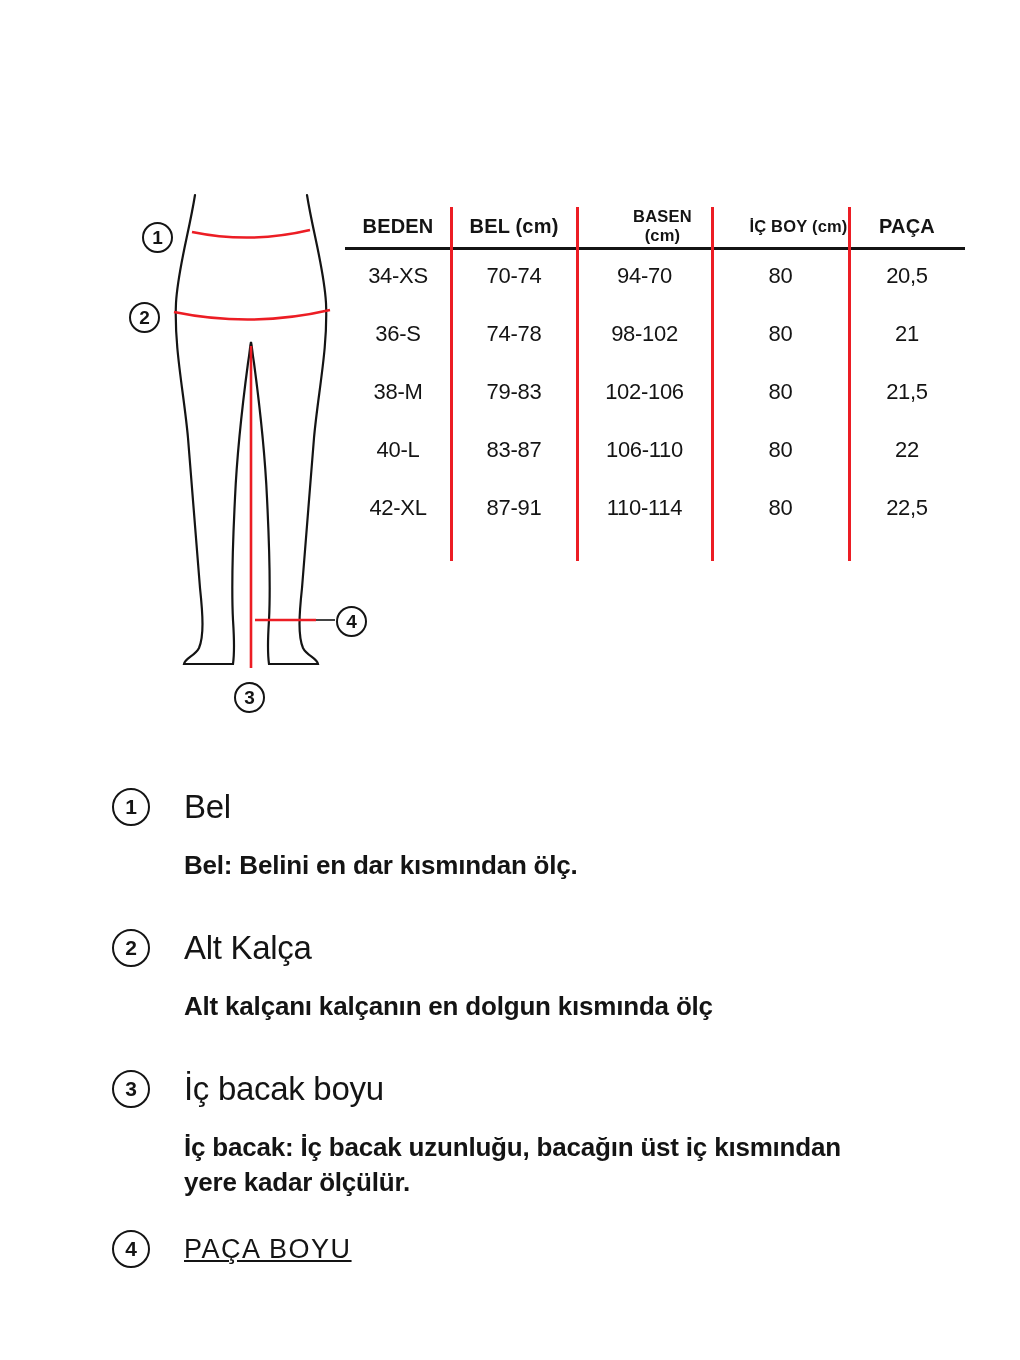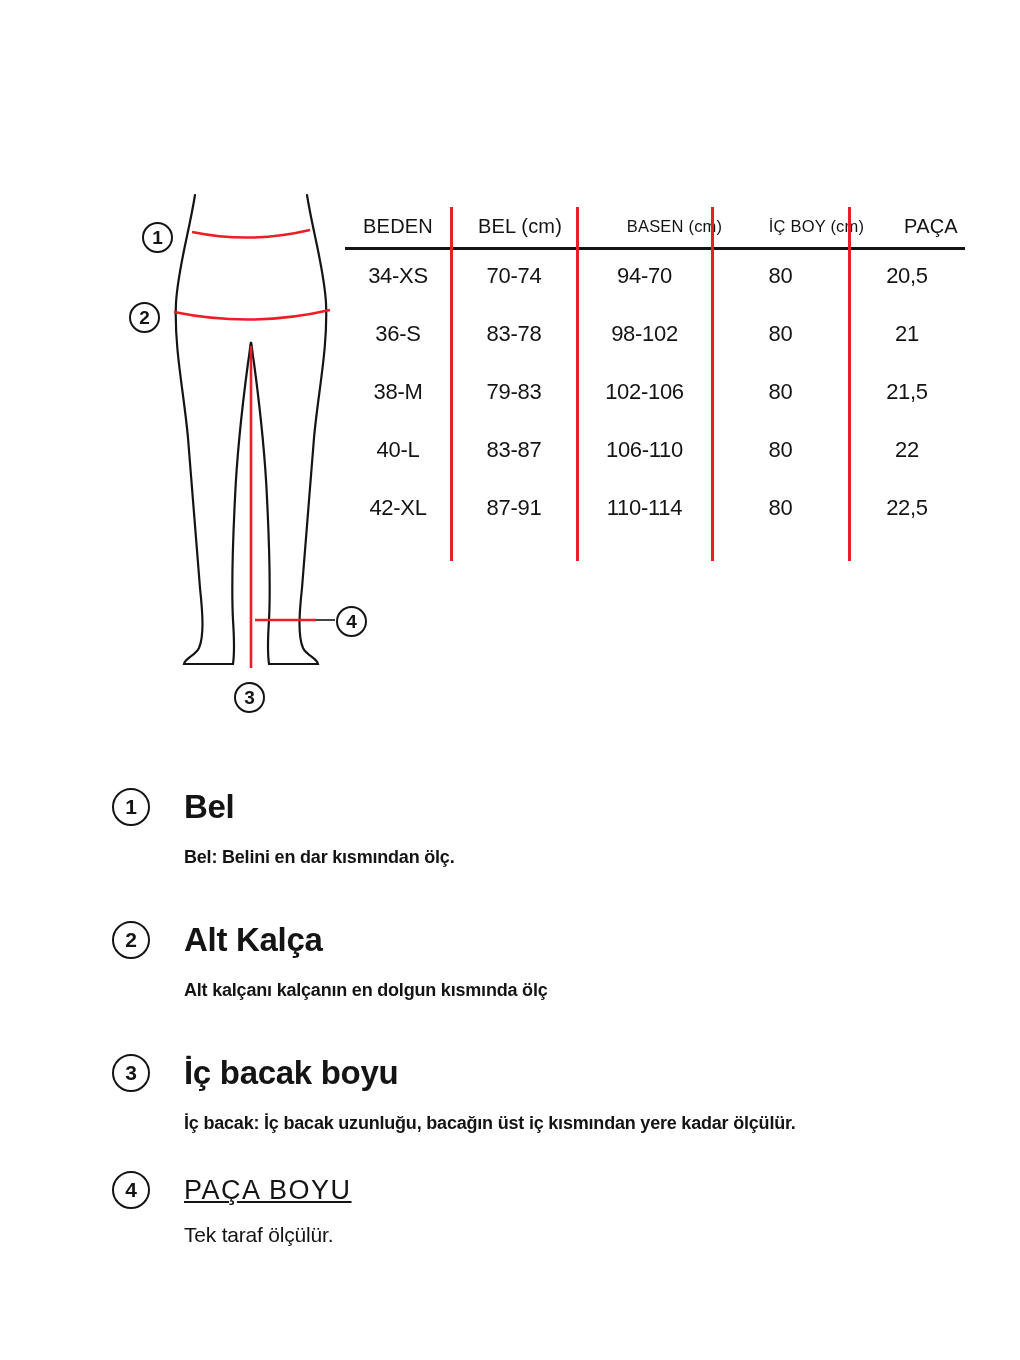--- a/index.html
+++ b/index.html
@@ -18,39 +18,39 @@
     font-size:19px; font-weight:700; background:#fff; z-index:3;
   }
   .m1 { left:142px; top:222px; }
   .m2 { left:129px; top:302px; }
   .m3 { left:234px; top:682px; }
   .m4 { left:336px; top:606px; }
 
   
   .size-table { position:absolute; left:345px; top:205px; width:620px; height:356px; }
   .thead, .tbody { display:grid; grid-template-columns:106px 126px 135px 137px 116px; text-align:center; }
-  .thead { height:42px; align-items:center; font-weight:400; font-size:20px; letter-spacing:0.2px;gap:6px; }
+  .thead { height:42px; align-items:center; font-weight:700; font-size:20px; letter-spacing:0.2px; }
   .thead div:nth-child(3), .thead div:nth-child(4) { font-size:16.5px;margin-left:36px; }
   .tbody { grid-auto-rows:58px; align-items:center; font-size:22px; letter-spacing:-0.3px; }
   .header-rule { position:absolute; left:0; top:42px; width:620px; height:2.5px; background:#141414; }
   .vline { position:absolute; top:2px; width:2.5px; height:354px; background:#ec1d24; }
   .v1 { left:105px; } .v2 { left:231px; } .v3 { left:366px; } .v4 { left:503px; }
 
   
   .legend { position:absolute; left:112px; top:788px; width:820px; }
   .l-item { display:flex; gap:34px; margin-bottom:46px; }
   .l-item:nth-child(3) { margin-bottom:30px; }
   .l-circle {
     flex:none; width:38px; height:38px; box-sizing:border-box;
     border:2.5px solid #141414; border-radius:50%;
     display:flex; align-items:center; justify-content:center;
     font-size:21px; font-weight:700;
   }
-  .l-title { font-size:33px; line-height:38px; font-weight:700; letter-spacing:-0.3px; }
-  .l-desc { margin-top:14px; font-size:18px; font-weight:700; line-height:35px; max-width:700px; letter-spacing:-0.2px; }
+  .l-title { font-size:33px; line-height:38px; font-weight:400; letter-spacing:-0.3px; }
+  .l-desc { margin-top:22px; font-size:26px; font-weight:700; line-height:35px; max-width:700px; letter-spacing:-0.2px; }
   .l-item.alt .l-title { font-size:27px; font-weight:400; letter-spacing:1.5px;text-decoration:underline; }
   .l-item.alt .l-desc { margin-top:8px; font-size:21px; font-weight:400; }
 </style>
 </head>
 <body>
 
 <div class="page">
 
   <svg class="figure-svg" width="240" height="530" viewBox="0 0 240 530">
     <path d="M75,7 C69,45 58,80 56,115 C54,160 64,205 68,250 C72,300 76,350 80,400
@@ -88,21 +88,21 @@
     <div class="vline v3"></div>
     <div class="vline v4"></div>
     <div class="tbody">
       <div>34-XS</div>
       <div>70-74</div>
       <div>94-70</div>
       <div>80</div>
       <div>20,5</div>
 
       <div>36-S</div>
-      <div>83-78</div>
+      <div>74-78</div>
       <div>98-102</div>
       <div>80</div>
       <div>21</div>
 
       <div>38-M</div>
       <div>79-83</div>
       <div>102-106</div>
       <div>80</div>
       <div>21,5</div>
 
@@ -143,18 +143,17 @@
       <div class="l-body">
         <div class="l-title">İç bacak boyu</div>
         <div class="l-desc">İç bacak: İç bacak uzunluğu, bacağın üst iç kısmından yere kadar ölçülür.</div>
       </div>
     </div>
 
     <div class="l-item alt">
       <div class="l-circle">4</div>
       <div class="l-body">
         <div class="l-title">PAÇA BOYU</div>
-        <div class="l-desc">Tek taraf ölçülür.</div>
       </div>
     </div>
 
   </div>
 </div>
 
 </body></html>

